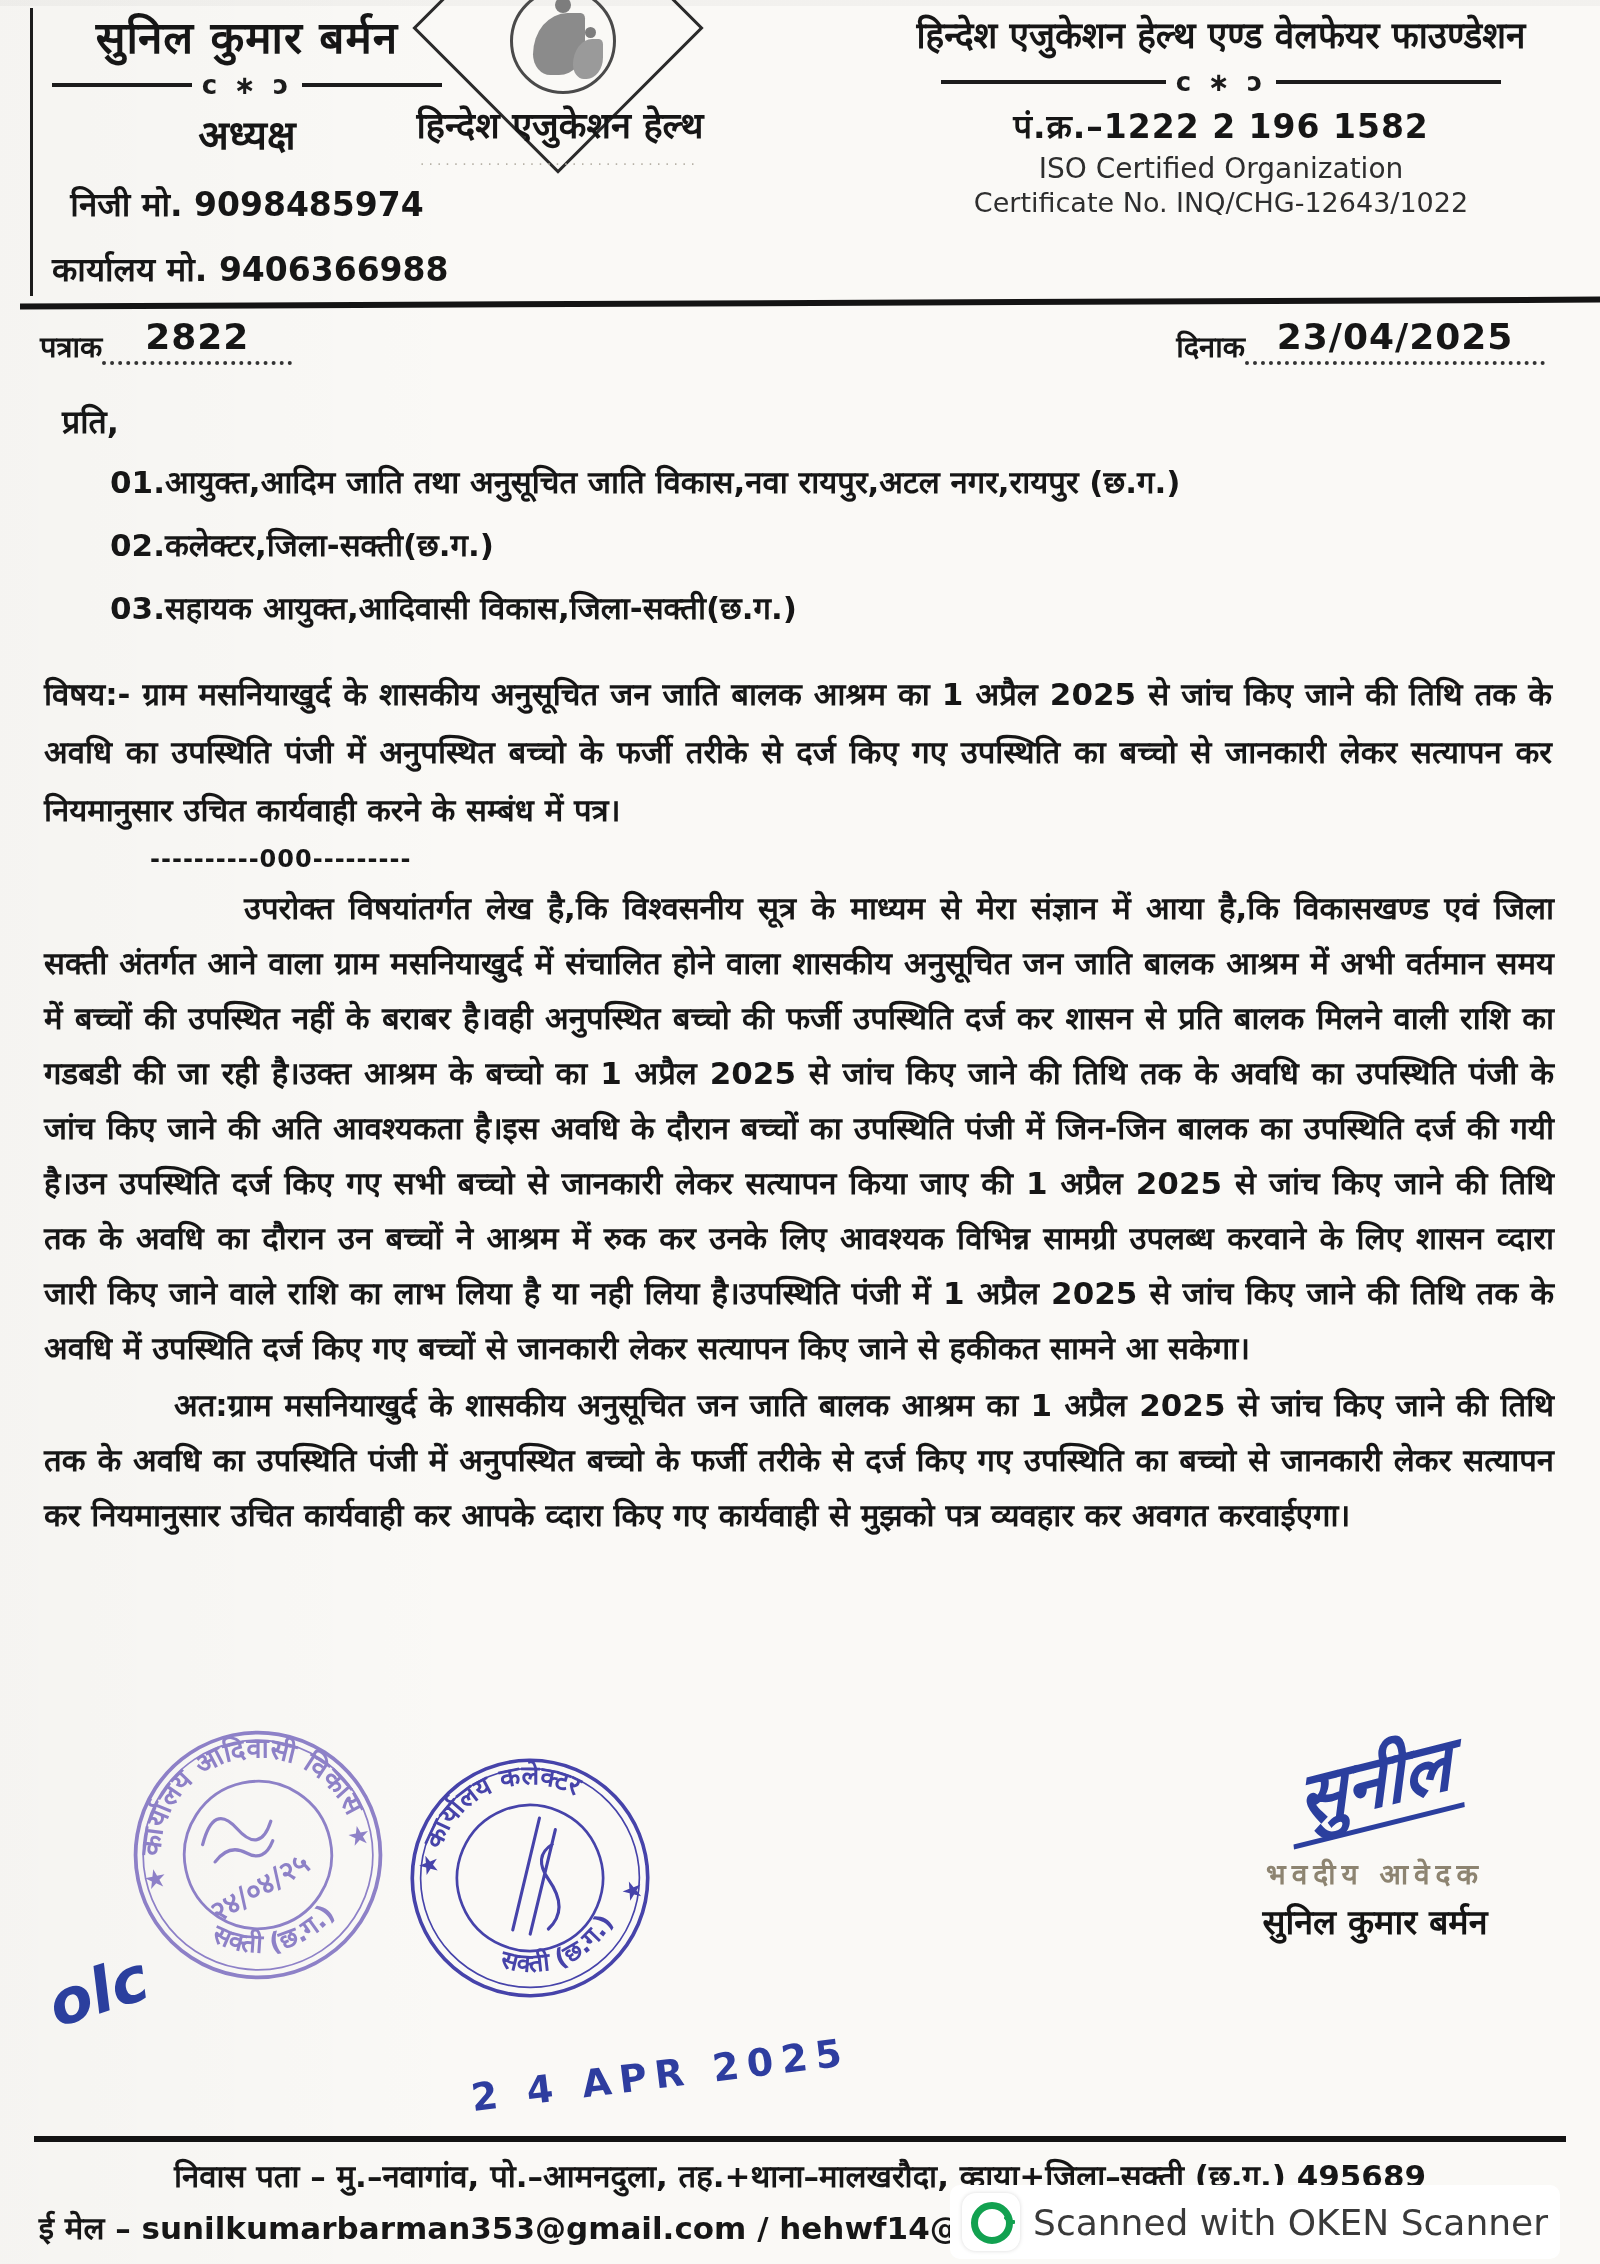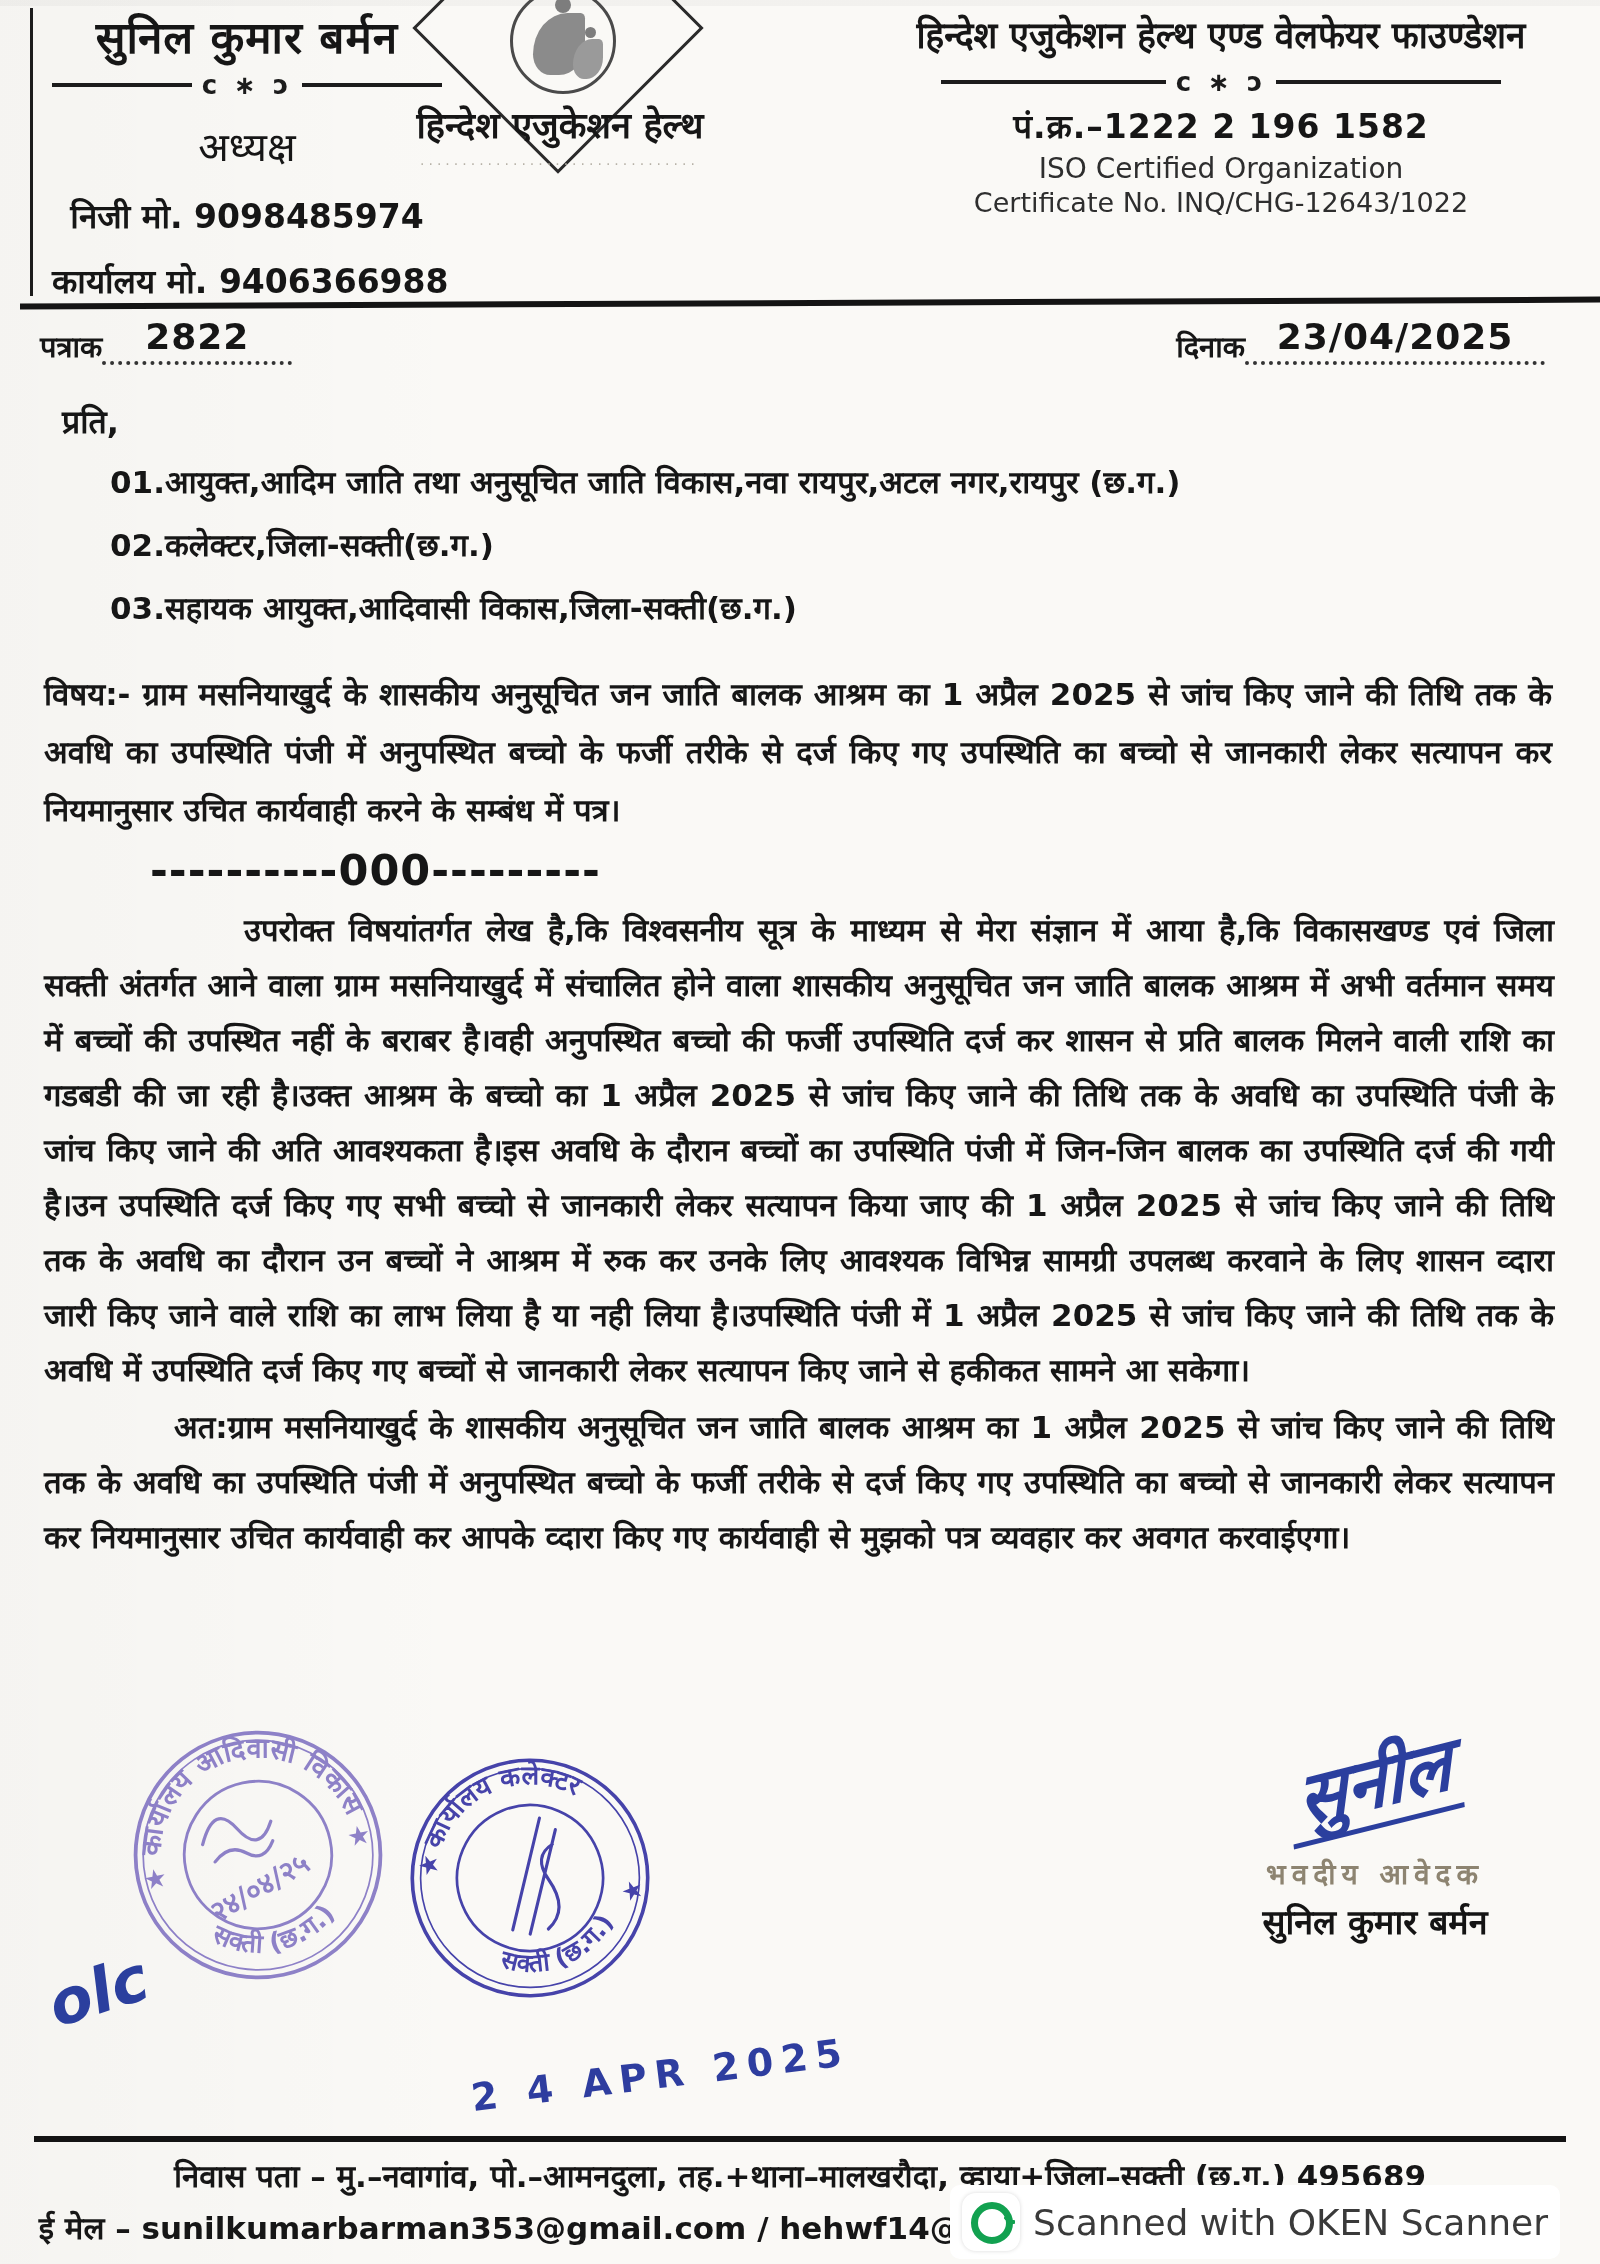--- a/index.html
+++ b/index.html
@@ -13,21 +13,21 @@
     color:#161616;
   }
   
   .letterhead{position:relative;height:300px;}
   .lh-leftline{position:absolute;left:30px;top:8px;bottom:4px;width:3px;background:#1c1c1c;}
   .lh-left{position:absolute;left:52px;top:6px;width:390px;text-align:center;}
   .lh-name{font-size:44px;font-weight:bold;letter-spacing:1px;}
   .ornament{display:flex;align-items:center;justify-content:center;gap:10px;margin:4px 0;}
   .ornament::before,.ornament::after{content:"";height:4px;background:#1c1c1c;flex:1;}
   .ornament .orn{font-size:26px;font-weight:bold;letter-spacing:4px;color:#1c1c1c;}
-  .lh-title{font-size:40px;font-weight:normal;margin-top:18px;}
+  .lh-title{font-size:40px;font-weight:bold;margin-top:6px;}
   .lh-phone{font-size:33px;font-weight:bold;margin-top:20px;white-space:nowrap;}
   
   .logo{position:absolute;left:430px;top:-30px;width:250px;height:260px;}
   .diamond{position:absolute;left:25px;top:-45px;width:200px;height:200px;border:3px solid #2a2a2a;transform:rotate(45deg);background:transparent;}
   .logo-circle{position:absolute;left:80px;top:18px;width:100px;height:100px;border:3px solid #4a4a4a;border-radius:50%;}
   .fig-head{position:absolute;left:42px;top:6px;width:16px;height:16px;border-radius:50%;background:#7d7d7d;}
   .fig-body{position:absolute;left:20px;top:22px;width:52px;height:62px;background:#8b8b8b;border-radius:80% 10% 60% 40%;}
   .fig-head2{position:absolute;left:72px;top:36px;width:11px;height:11px;border-radius:50%;background:#7d7d7d;}
   .fig-body2{position:absolute;left:60px;top:48px;width:30px;height:40px;background:#9a9a9a;border-radius:70% 15% 60% 40%;}
   .logo-caption{position:absolute;left:-70px;top:130px;width:400px;text-align:center;font-size:36px;font-weight:bold;white-space:nowrap;}
@@ -45,21 +45,21 @@
   .meta .label{font-size:29px;font-weight:bold;}
   .leader{display:inline-block;border-bottom:4px dotted #333;text-align:center;vertical-align:bottom;}
   .leader.no{min-width:190px;}
   .leader.dt{min-width:300px;}
   .leader-value{position:relative;top:-4px;font-size:36px;font-weight:bold;letter-spacing:1px;}
   
   .recipients{margin:34px 40px 0 62px;}
   .salutation{font-size:32px;font-weight:bold;}
   .recipient{font-size:31px;font-weight:bold;margin:18px 0 0 48px;line-height:1.45;}
   .subject{margin:34px 48px 0 44px;font-size:31px;font-weight:bold;line-height:58px;text-align:justify;}
-  .separator{margin:6px 0 0 150px;font-size:43px;font-weight:bold;letter-spacing:1px;}
+  .separator{margin:6px 0 0 150px;font-size:24px;font-weight:bold;letter-spacing:1px;}
   .body-text{margin:8px 46px 0 44px;font-size:31px;font-weight:bold;line-height:55px;text-align:justify;}
   .body-text p{margin:0;}
   .body-text .p1{text-indent:200px;}
   .body-text .p2{text-indent:130px;margin-top:2px;}
   
   .stamps{position:absolute;left:0;top:1715px;right:0;height:440px;}
   .hand-mark{position:absolute;left:48px;top:240px;font-size:62px;font-weight:bold;color:#2b3f9e;transform:rotate(-18deg);font-style:italic;}
   .stamp{position:absolute;}
   .stamp-left{left:128px;top:10px;width:260px;height:260px;transform:rotate(-12deg);color:#8577c4;opacity:0.92;}
   .stamp-right{left:405px;top:38px;width:250px;height:250px;transform:rotate(-22deg);color:#3d3aa6;opacity:0.95;}

